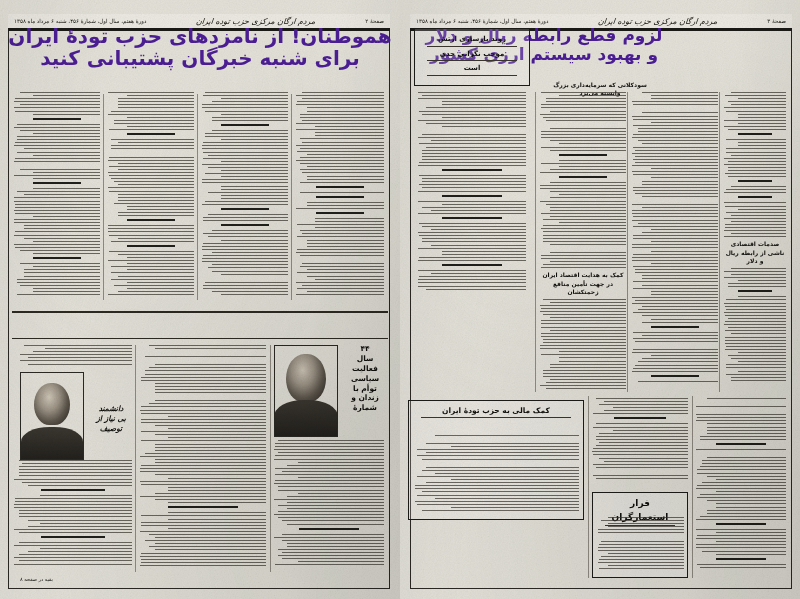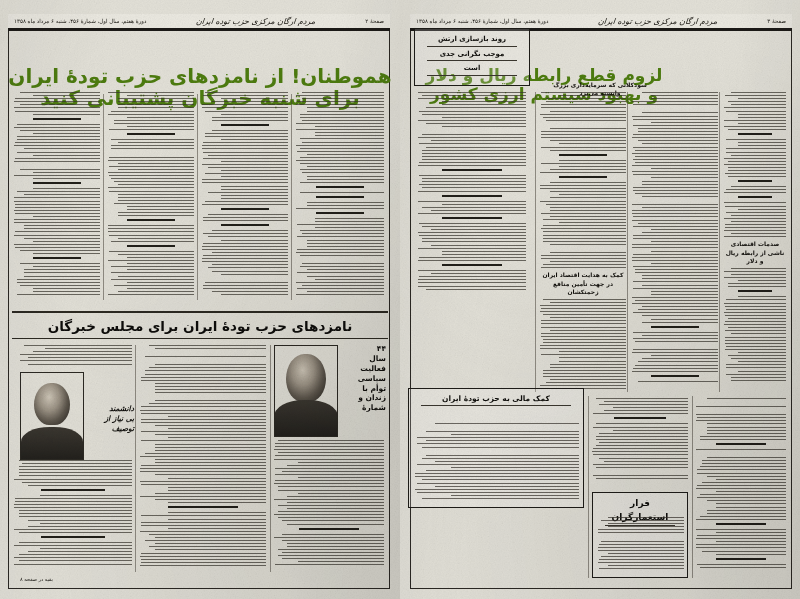--- a/index.html
+++ b/index.html
@@ -38,23 +38,23 @@
   .mh-page{font-size:5.5px;color:#17150f;letter-spacing:.2px;white-space:nowrap;}
   .mh-info{font-size:5.5px;color:#17150f;white-space:nowrap;}
   .mh-logo{
     font-family:"DejaVu Serif","Liberation Serif",serif;
     font-size:8px;font-style:italic;color:#15130d;
     transform:skewX(-6deg);white-space:nowrap;
   }
 
   
   .hl{
-    text-align:center;color:#4d7c0f;font-weight:bold;
+    text-align:center;color:#4c1d95;font-weight:bold;
     font-family:"DejaVu Sans","Liberation Sans",sans-serif;
-    line-height:1.12;letter-spacing:-.4px;margin-top:40px;
+    line-height:1.12;letter-spacing:-.4px;
   }
   #headline-left{position:absolute;left:6px;right:6px;top:25px;font-size:20px;}
   #headline-right{position:absolute;left:8px;right:120px;top:26px;font-size:17px;text-align:center;}
 
   
   .boxed{position:absolute;border:1.2px solid #1d1b17;background:rgba(255,255,255,.18);box-sizing:border-box;}
   .box-title{text-align:center;font-weight:bold;color:#100f0c;line-height:1.5;}
   .box-title span{display:block;border-bottom:1px solid #3a362e;padding-bottom:1px;margin:0 12px 2px;}
 
   
@@ -91,21 +91,21 @@
     background:radial-gradient(ellipse at 42% 34%, #cfc7b8 0%, #9c9385 34%, #5d564c 62%, #332f29 88%);
   }
   .photo .body-sh{
     position:absolute;left:50%;transform:translateX(-50%);bottom:0;
     border-radius:46% 46% 0 0;
     background:linear-gradient(180deg,#3b3730,#22201c);
   }
   .photo .bg{position:absolute;inset:0;background:linear-gradient(160deg,#cdc7ba,#8b8removed 60%);}
 
   
-  .vcap{position:absolute;text-align:right;font-weight:bold;color:#100f0c;line-height:1.32;}
+  .vcap{position:absolute;text-align:center;font-weight:bold;color:#100f0c;line-height:1.32;}
   .vcap div{white-space:nowrap;}
 
   .cont-note{position:absolute;font-size:5px;color:#16140f;}
 </style>
 </head>
 <body>
 
 <div id="page">
 
   <div class="sheet" id="sheet-left">
@@ -377,21 +377,20 @@
         <div class="line s4"></div>
         <div class="line s3"></div>
         <div class="line s1"></div>
       </div>
     <div class="colsep" style="left:103px;top:94px;height:206px;"></div>
     <div class="colsep" style="left:197px;top:94px;height:206px;"></div>
     <div class="colsep" style="left:291px;top:94px;height:206px;"></div>
 
     <div class="rule-thin" style="left:12px;right:12px;top:311px;height:2px;"></div>
 
-    <div id="section-header">نامزدهای حزب تودهٔ ایران برای مجلس خبرگان</div>
 
     <div class="rule-thin" style="left:12px;right:12px;top:338px;"></div>
 
     <div class="photo" id="photo-right" style="left:274px;top:345px;width:62px;height:90px;">
       <div class="bg"></div>
       <div class="head" style="width:40px;height:48px;top:8px;"></div>
       <div class="body-sh" style="width:64px;height:36px;"></div>
     </div>
     <div class="vcap" id="vcap-right" style="left:344px;top:344px;width:42px;font-size:7.5px;">
         <div>۴۴</div>
@@ -920,21 +919,21 @@
         <div class="line s2"></div>
         <div class="line s5"></div>
         <div class="line s2"></div>
         <div class="line s3"></div>
         <div class="line s3"></div>
       </div>
     <div class="colsep" style="left:135px;top:92px;height:300px;"></div>
     <div class="colsep" style="left:227px;top:92px;height:300px;"></div>
     <div class="colsep" style="left:319px;top:92px;height:300px;"></div>
 
-    <div class="boxed" id="box-aid" style="left:8px;top:388px;width:176px;height:120px;">
+    <div class="boxed" id="box-aid" style="left:8px;top:400px;width:176px;height:120px;">
       <div class="box-title" id="box-aid-title" style="font-size:7.5px;padding-top:4px;">
           <span>کمک مالی به حزب تودهٔ ایران</span>
         </div>
       <div class="coltext" id="rcol-aid" style="left:6px;top:34px;width:164px;height:80px;">
           <div class="line s3"></div>
           <div class="gap"></div>
           <div class="line s6"></div>
           <div class="line s5"></div>
           <div class="line s4"></div>
           <div class="line s6"></div>

